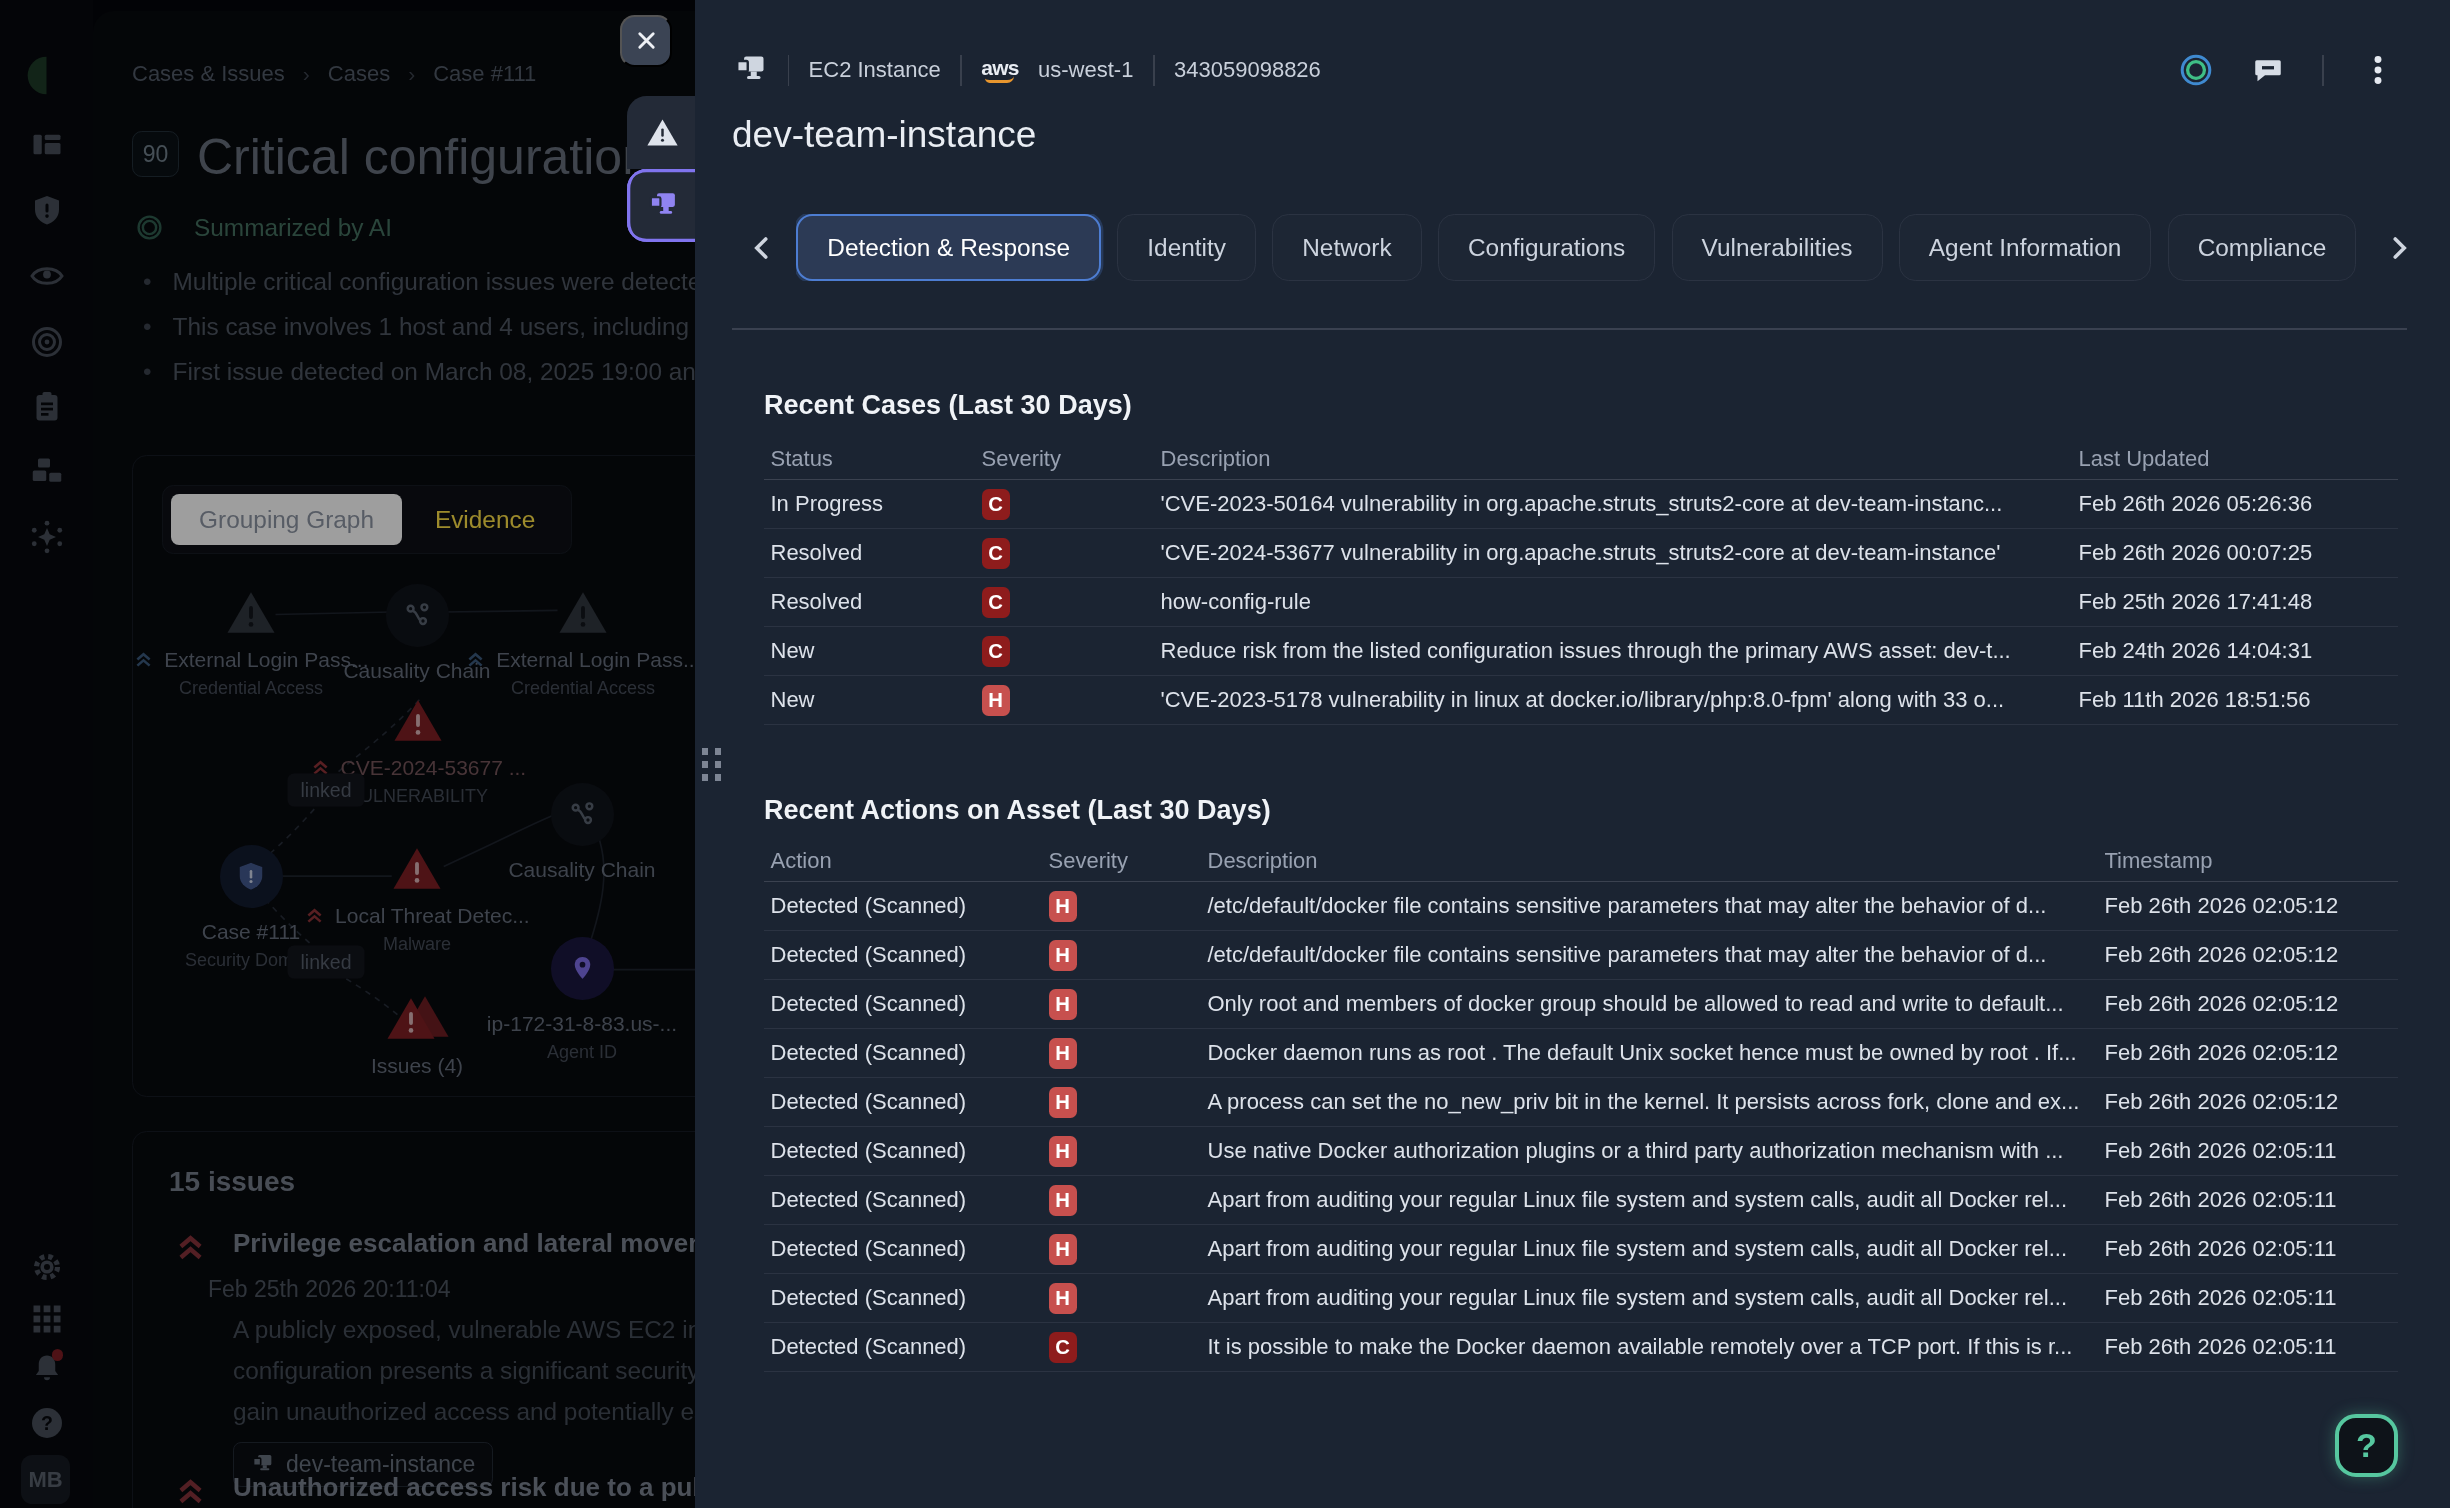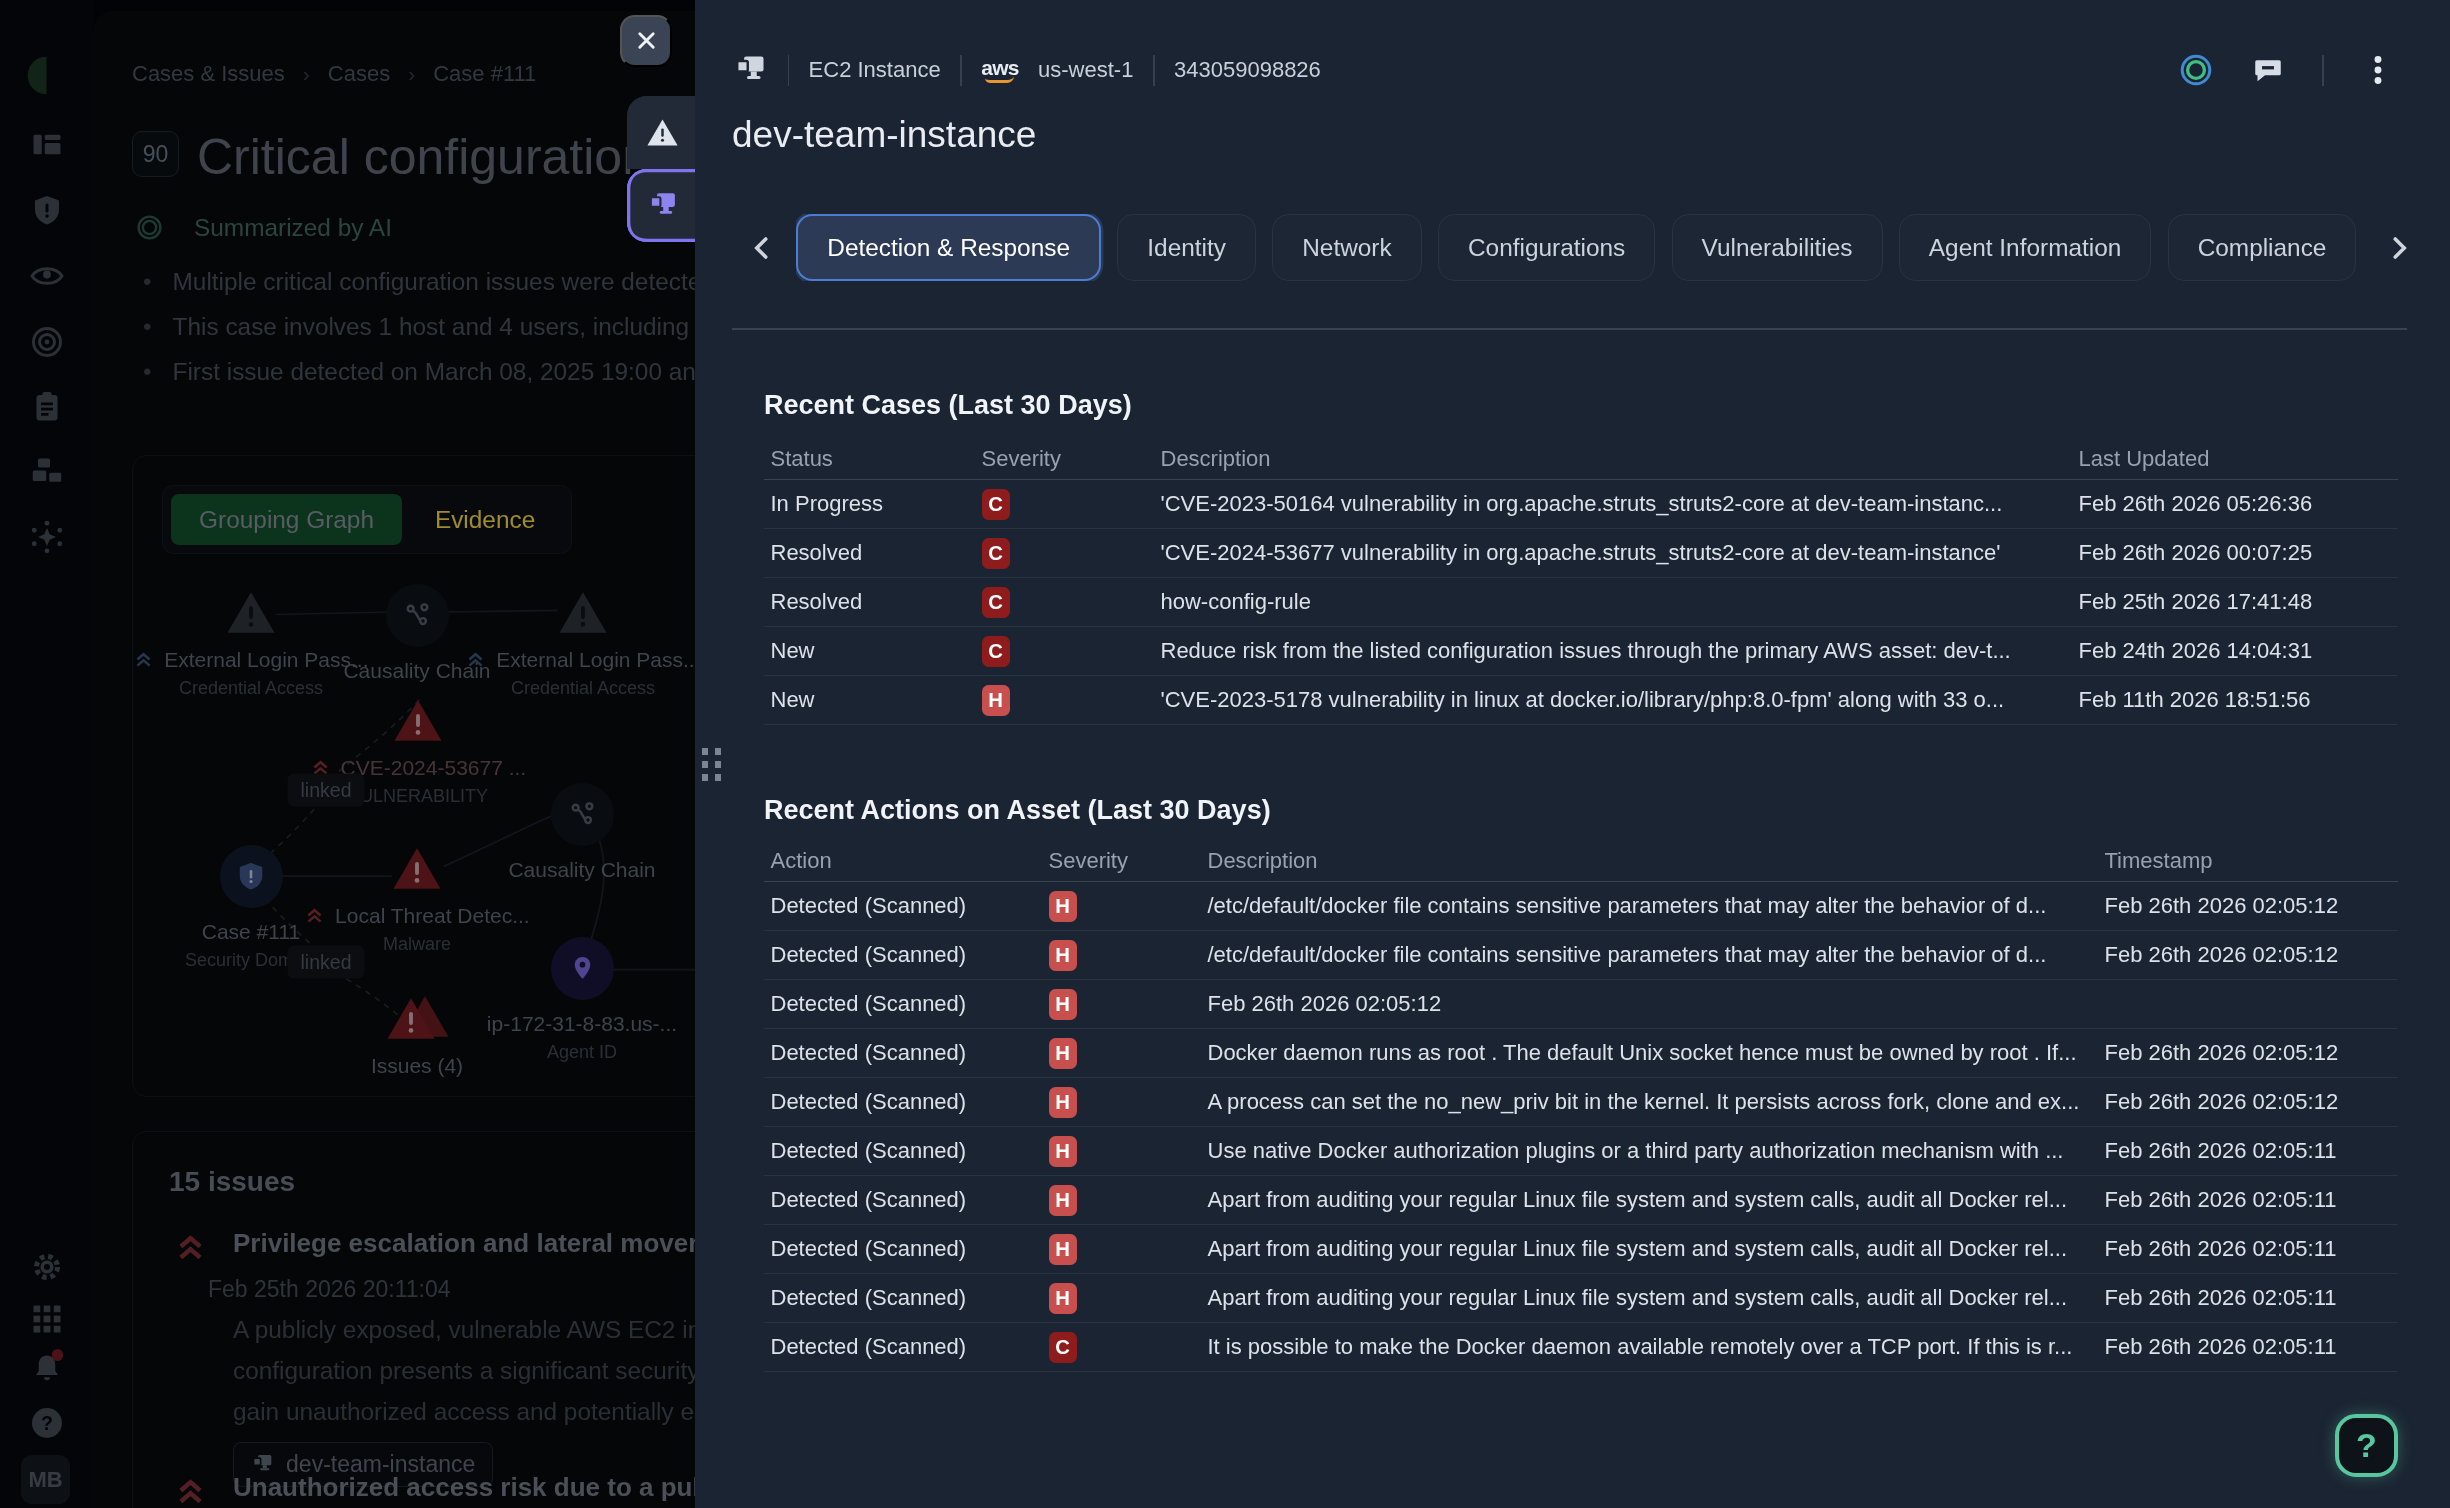--- a/index.html
+++ b/index.html
@@ -23,21 +23,21 @@
   .bigtitle { position:absolute; left:104px; top:117px; font-size:50px; font-weight:500; color:#666e7b; white-space:nowrap; }
   .airow { position:absolute; left:42px; top:202px; display:flex; gap:30px; align-items:center; color:#44705f; font-size:24.4px; }
   .airow svg { width:29px; height:29px; }
   .bullets { position:absolute; left:50px; top:257px; width:569px; }
   .bullet { display:flex; gap:21px; font-size:24.4px; color:#4e5662; margin-bottom:17px; white-space:nowrap; }
   .bullet .dot { color:#3c434e; }
 
   .graphcard { position:absolute; left:39px; top:444px; width:602px; height:642px; border:1.6px solid #151b24; border-radius:14.6px; }
   .gtoggle { position:absolute; left:29px; top:29px; background:#0d1016; border:1.6px solid #161b23; border-radius:11.4px; padding:8.1px; display:flex; gap:4.9px; }
   .gseg { font-size:24.4px; padding:11.4px 28px; border-radius:8.1px; color:#fde047; white-space:nowrap; }
-  .gseg.on { background:#14532d; color:#8d95a3; }
+  .gseg.on { background:#ffffff; color:#8d95a3; }
   .gedges { position:absolute; left:0; top:0; width:602px; height:642px; }
   .gnode { position:absolute; transform:translateX(-50%); display:flex; flex-direction:column; align-items:center; width:260px; }
   .gnode .nlabel { font-size:21px; color:#646d7b; margin-top:11.4px; white-space:nowrap; display:flex; gap:9.8px; align-items:center; }
   .gnode .nsub { font-size:18px; color:#454c58; margin-top:6.5px; white-space:nowrap; }
   .tri { width:52px; height:47px; }
   .edgechip { position:absolute; transform:translate(-50%,-50%); background:#12151c; color:#565e6b; font-size:19.5px; padding:4.9px 13px; border-radius:6.5px; }
   .circnode { width:63px; height:63px; border-radius:50%; display:flex; align-items:center; justify-content:center; }
 
   .issuescard { position:absolute; left:39px; top:1120px; width:602px; height:389px; border:1.6px solid #151b24; border-radius:14.6px 14.6px 0 0; }
   .issues-h { position:absolute; left:36px; top:34px; font-size:28px; font-weight:bold; color:#747c89; }
@@ -576,20 +576,21 @@
           <div class="trow grid-actions">
             <div class="cell">Detected (Scanned)</div>
             <div class="cell"><span class="badge H">H</span></div>
             <div class="cell">/etc/default/docker file contains sensitive parameters that may alter the behavior of d...</div>
             <div class="cell">Feb 26th 2026 02:05:12</div>
           </div>
 
           <div class="trow grid-actions">
             <div class="cell">Detected (Scanned)</div>
             <div class="cell"><span class="badge H">H</span></div>
+            <div class="cell">Only root and members of docker group should be allowed to read and write to default...</div>
             <div class="cell">Feb 26th 2026 02:05:12</div>
           </div>
 
           <div class="trow grid-actions">
             <div class="cell">Detected (Scanned)</div>
             <div class="cell"><span class="badge H">H</span></div>
             <div class="cell">Docker daemon runs as root . The default Unix socket hence must be owned by root . If...</div>
             <div class="cell">Feb 26th 2026 02:05:12</div>
           </div>
 

